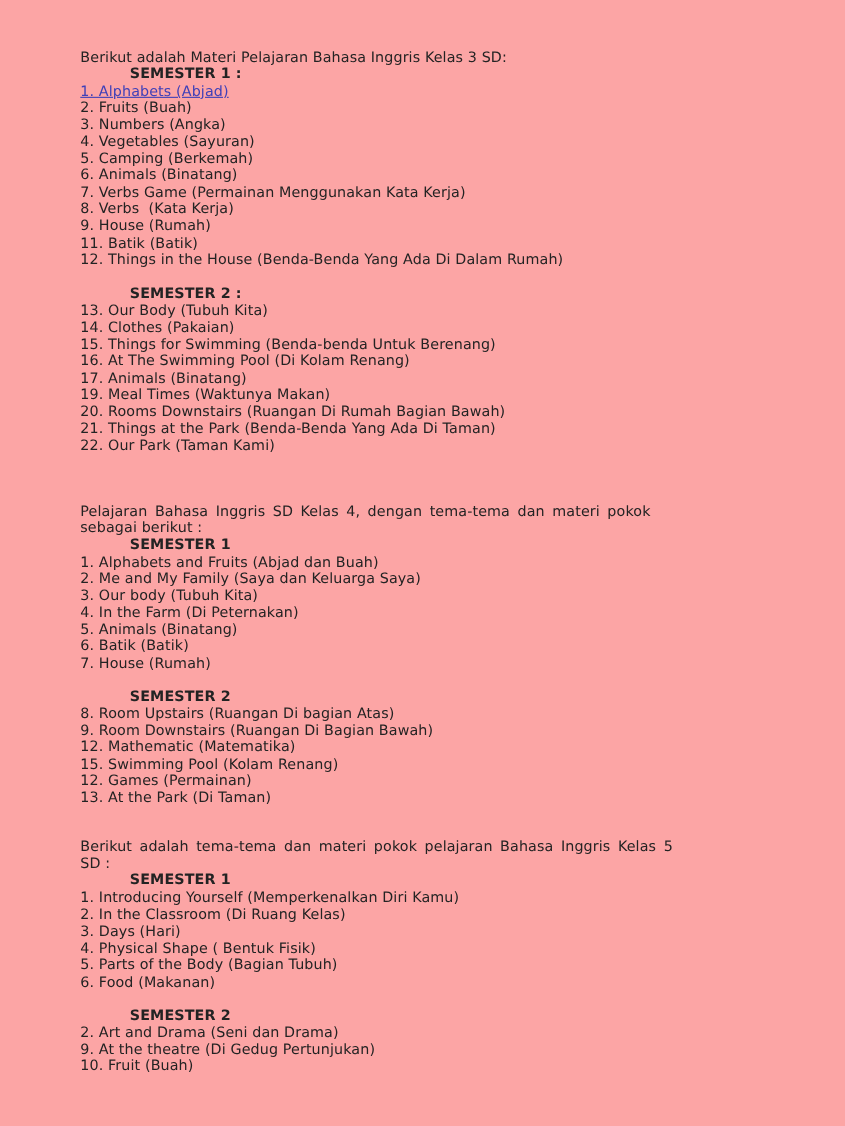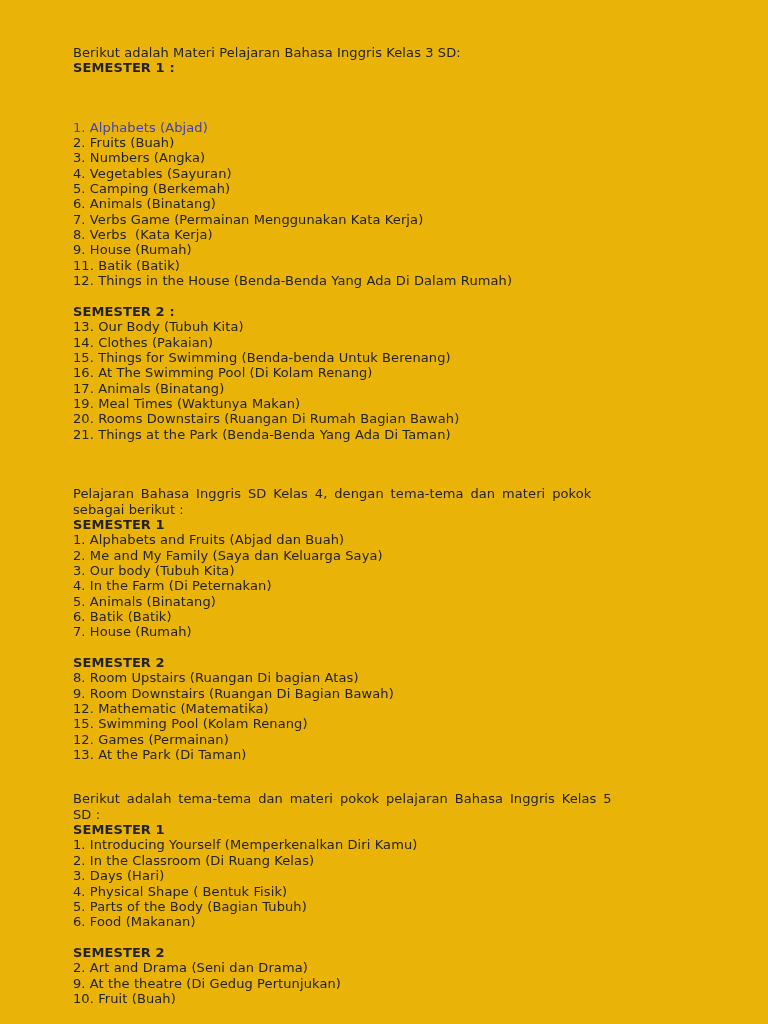--- a/index.html
+++ b/index.html
@@ -6,44 +6,45 @@
   html, body {
     width: 768px;
     height: 1024px;
     background: #ffffff;
     font-family: "DejaVu Sans", sans-serif;
     overflow: hidden;
   }
   .page {
     width: 768px;
     height: 1024px;
-    background: #eab308;
+    background: #fca5a5;
     position: relative;
   }
   .doc-body {
     position: absolute;
     top: 45px;
     left: 73px;
     right: 58px;
   }
   .line {
     font-size: 13px;
     line-height: 15.35px;
     color: #232323;
     white-space: pre-wrap;
     letter-spacing: 0.1px;
     min-height: 15.35px;
   }
   .line.bold {
     font-weight: bold;
+    margin-left: 45px;
   }
   .line.link {
     color: #4040b8;
+    text-decoration: underline;
     cursor: pointer;
-    margin-top: 44px;
   }
   .line.spread {
     word-spacing: 2.6px;
     margin-top: 29px;
   }
   .line.blank {
     height: 15.35px;
   }
 </style>
 </head>
@@ -67,20 +68,21 @@
       <div class="line blank"></div>
       <div class="line bold">SEMESTER 2 :</div>
       <div class="line text">13. Our Body (Tubuh Kita)</div>
       <div class="line text">14. Clothes (Pakaian)</div>
       <div class="line text">15. Things for Swimming (Benda-benda Untuk Berenang)</div>
       <div class="line text">16. At The Swimming Pool (Di Kolam Renang)</div>
       <div class="line text">17. Animals (Binatang)</div>
       <div class="line text">19. Meal Times (Waktunya Makan)</div>
       <div class="line text">20. Rooms Downstairs (Ruangan Di Rumah Bagian Bawah)</div>
       <div class="line text">21. Things at the Park (Benda-Benda Yang Ada Di Taman)</div>
+      <div class="line text">22. Our Park (Taman Kami)</div>
       <div class="line blank"></div>
       <div class="line spread">Pelajaran Bahasa Inggris SD Kelas 4, dengan tema-tema dan materi pokok</div>
       <div class="line text">sebagai berikut :</div>
       <div class="line bold">SEMESTER 1</div>
       <div class="line text">1. Alphabets and Fruits (Abjad dan Buah)</div>
       <div class="line text">2. Me and My Family (Saya dan Keluarga Saya)</div>
       <div class="line text">3. Our body (Tubuh Kita)</div>
       <div class="line text">4. In the Farm (Di Peternakan)</div>
       <div class="line text">5. Animals (Binatang)</div>
       <div class="line text">6. Batik (Batik)</div>

